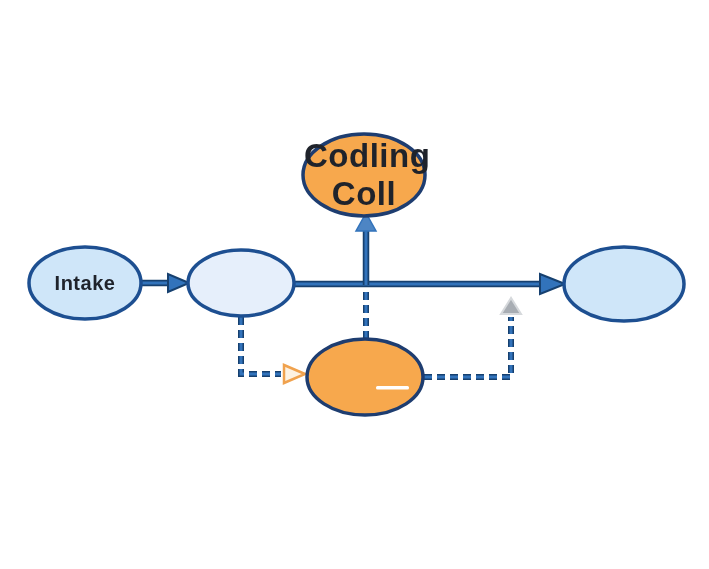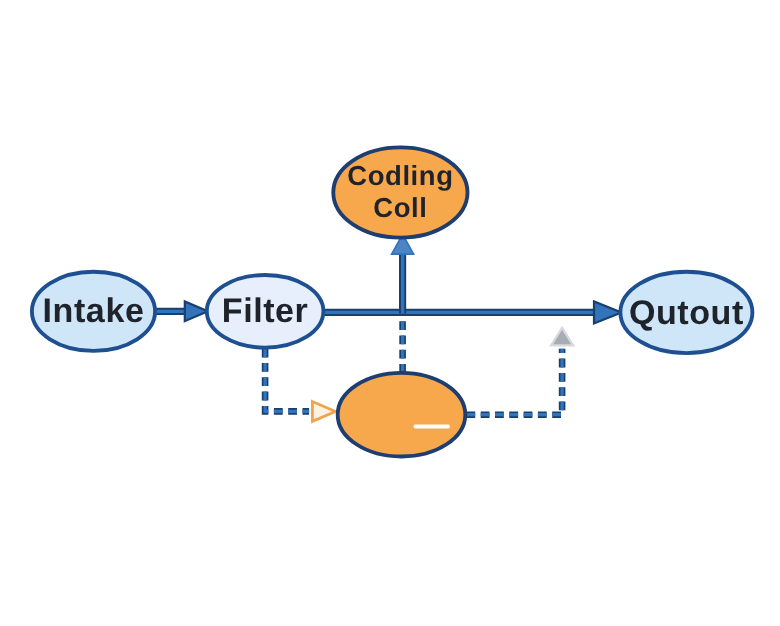--- a/index.html
+++ b/index.html
@@ -17,30 +17,30 @@
   }
   .canvas svg {
     position: absolute;
     inset: 0;
     display: block;
   }
   .node-label {
     position: absolute;
     transform: translate(-50%, -50%);
     text-align: center;
-    font-size: 31px;
+    font-size: 20px;
     font-weight: 600;
     letter-spacing: 0.5px;
     color: #1f232b;
     line-height: 1.15;
     white-space: pre-line;
     pointer-events: none;
   }
   .node-label.small {
-    font-size: 25px;
+    font-size: 33px;
   }
   .two-line {
     width: 120px;
   }
 </style>
 </head>
 <body>
 
 <div class="canvas">
   <svg width="709" height="569" viewBox="0 0 709 569" xmlns="http://www.w3.org/2000/svg">
@@ -97,19 +97,17 @@
       <rect x="376" y="386" width="33" height="3.5" rx="1.5" fill="#ffffff"></rect>
     </g>
 
     <g>
       <ellipse cx="624" cy="284" rx="60" ry="37" stroke-width="3.5" fill="#cfe6f9" stroke="#1d4f91"></ellipse>
     </g>
   </svg>
 
   <div class="node-label" style="left:85px; top:283px;">Intake</div>
 
-  <div class="node-label" style="left:241px; top:283px;">Filter</div>
 
   <div class="node-label small two-line" style="left:364px; top:175px;">Codling Coll</div>
 
 
-  <div class="node-label" style="left:624px; top:284px;">Qutout</div>
 </div>
 
 </body></html>

